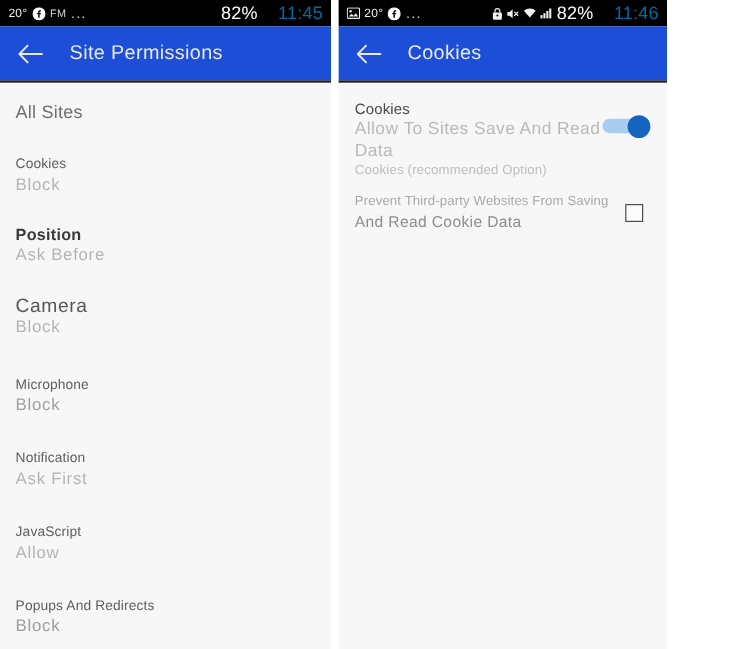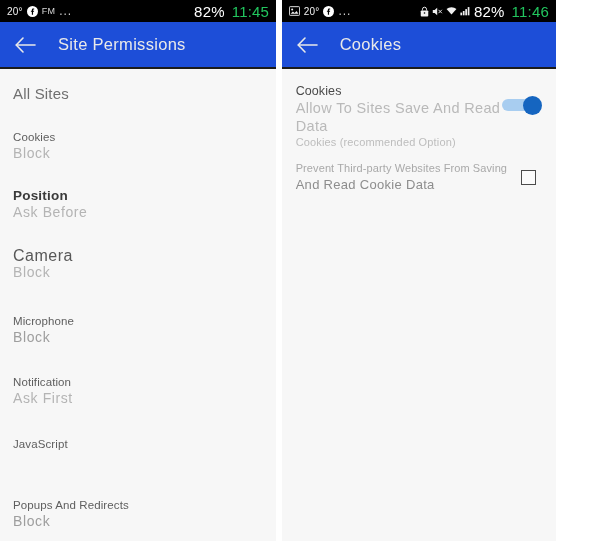--- a/index.html
+++ b/index.html
@@ -47,21 +47,21 @@
     flex: 1;
     min-width: 0;
   }
   .sb-right {
     display: flex;
     align-items: center;
     gap: 3px;
   }
   .sb-dots { font-size: 12px; color: #cfcfcf; letter-spacing: 1px; line-height: 6px; }
   .sb-pct  { font-size: 15px; color: #ffffff; font-weight: 400; }
-  .sb-time { font-size: 15px; color: #22c55e; font-weight: 400; margin-left: 4px; }
+  .sb-time { font-size: 15px; color: #0369a1; font-weight: 400; margin-left: 14px; }
   .sb-icon { display: inline-flex; align-items: center; }
 
   
   .appbar {
     height: 45px;
     background: #1d4ed8;
     display: flex;
     align-items: center;
     padding-left: 12px;
     box-sizing: border-box;
@@ -265,20 +265,21 @@
         <div class="pref-value dark">Block</div>
       </div>
 
       <div class="pref-row" style="top:306px;">
         <div class="pref-name">Notification</div>
         <div class="pref-value">Ask First</div>
       </div>
 
       <div class="pref-row" style="top:368px;">
         <div class="pref-name">JavaScript</div>
+        <div class="pref-value">Allow</div>
       </div>
 
       <div class="pref-row" style="top:429px;">
         <div class="pref-name">Popups And Redirects</div>
         <div class="pref-value dark">Block</div>
       </div>
     </div>
   </div>
 
   <div class="gap"></div>

